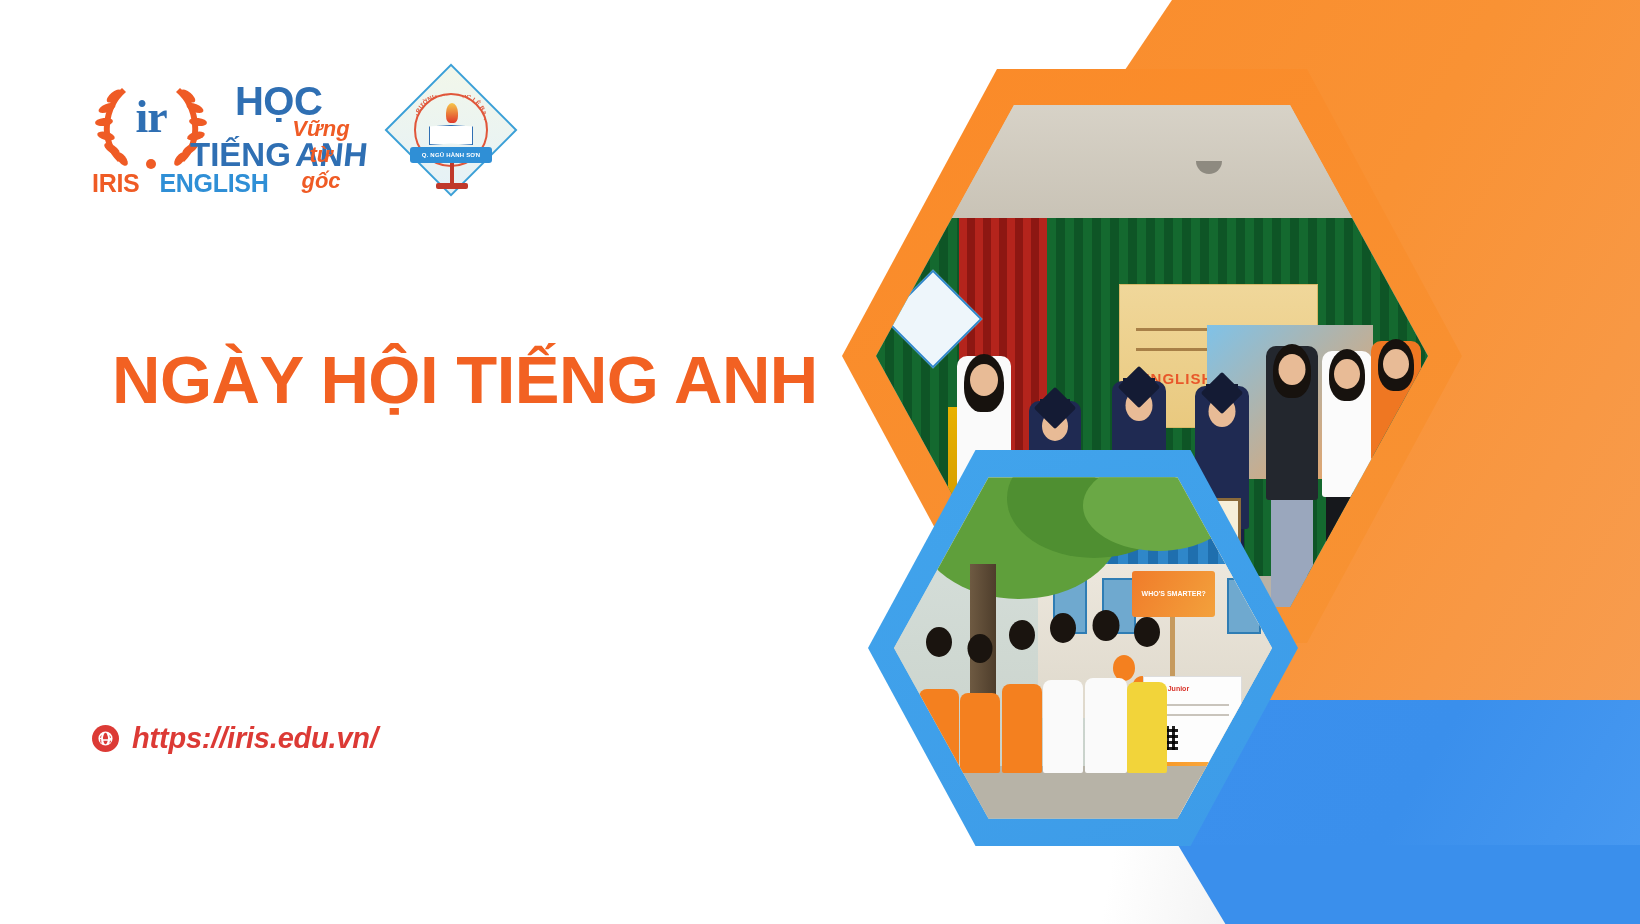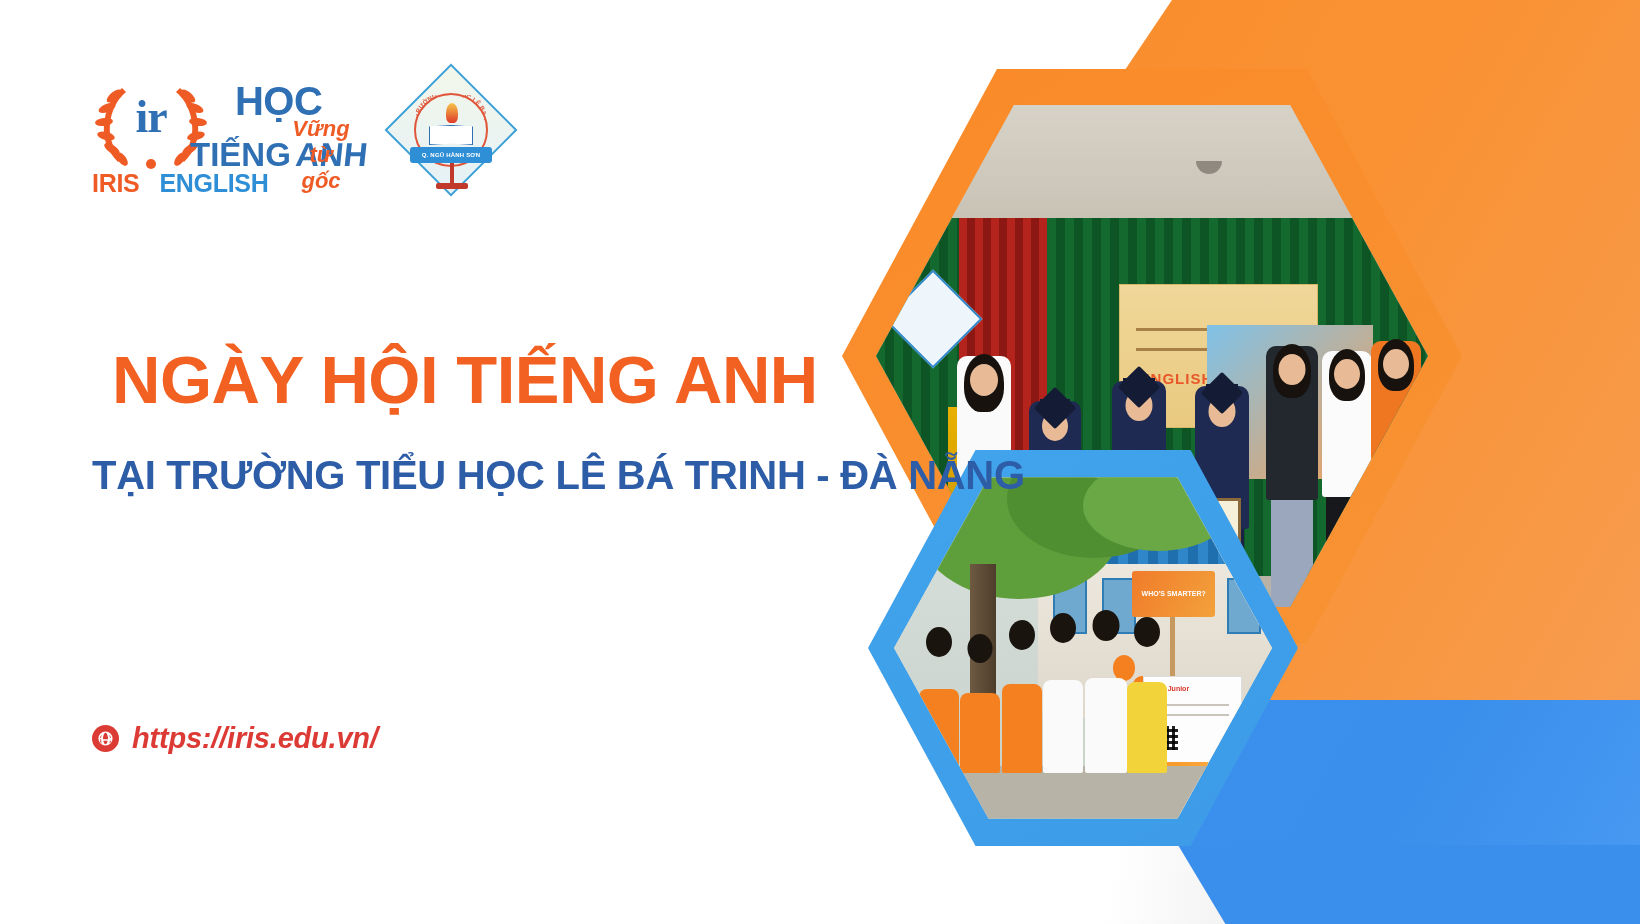--- a/index.html
+++ b/index.html
@@ -418,21 +418,20 @@
         <div class="badge-flame"></div>
         <div class="badge-book"></div>
         <div class="badge-banner">
           <span>Q. NGŨ HÀNH SƠN</span>
         </div>
         <div class="badge-stem"></div>
       </div>
     </div>
 
     <div class="headline">NGÀY HỘI TIẾNG ANH</div>
-    <div class="subheadline">TẠI TRƯỜNG TIỂU HỌC LÊ BÁ TRINH - ĐÀ NẴNG</div>
 
     <div class="contacts">
       <div class="crow">
         <span class="cicon">
           <svg viewBox="0 0 24 24">
               <path d="M12 2a10 10 0 100 20 10 10 0 000-20zm0 2c1.3 0 2.6 2.4 3.1 5H8.9C9.4 6.4 10.7 4 12 4zM6.6 6.6C6.2 7.9 5.9 9.4 5.8 11H4.1a8 8 0 012.5-4.4zM4.1 13h1.7c.1 1.6.4 3.1.8 4.4A8 8 0 014.1 13zm2.5 6.4A8 8 0 014.1 15h1.7c.1 1.6.4 3.1.8 4.4zM12 20c-1.3 0-2.6-2.4-3.1-5h6.2c-.5 2.6-1.8 5-3.1 5zm-3.4-7c-.1-.7-.1-1.3-.1-2s0-1.3.1-2h6.8c.1.7.1 1.3.1 2s0 1.3-.1 2H8.6zm8.8 6.4c.4-1.3.7-2.8.8-4.4h1.7a8 8 0 01-2.5 4.4zM18.2 11c-.1-1.6-.4-3.1-.8-4.4A8 8 0 0119.9 11h-1.7z"></path>
             </svg>
         </span>
         <span class="ctext">https://iris.edu.vn/</span>
       </div>

